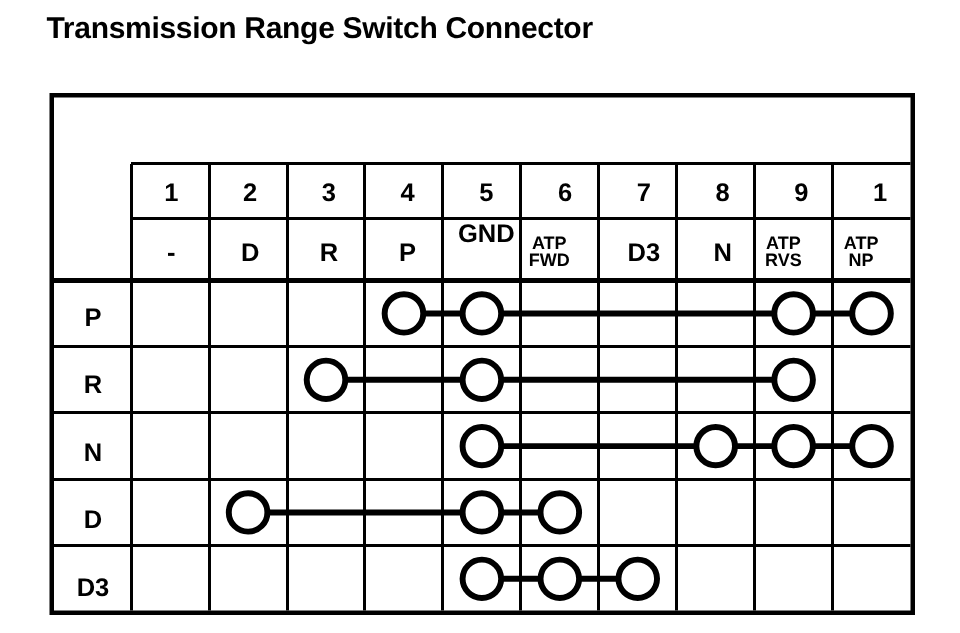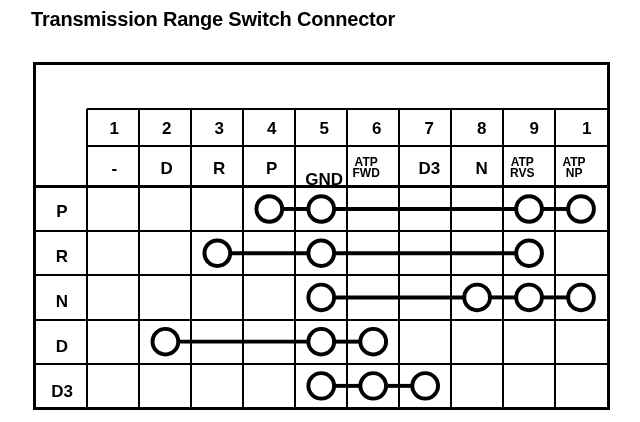--- a/index.html
+++ b/index.html
@@ -147,21 +147,21 @@
       <div class="celltext num-cell" style="left: 262px; top: 45px; width: 52.5px; height: 37px;">5</div>
       <div class="celltext num-cell" style="left: 314.5px; top: 45px; width: 52.5px; height: 37px;">6</div>
       <div class="celltext num-cell" style="left: 367px; top: 45px; width: 52.5px; height: 37px;">7</div>
       <div class="celltext num-cell" style="left: 419.5px; top: 45px; width: 52.5px; height: 37px;">8</div>
       <div class="celltext num-cell" style="left: 472px; top: 45px; width: 52.5px; height: 37px;">9</div>
       <div class="celltext num-cell" style="left: 524.5px; top: 45px; width: 52.5px; height: 37px;">1</div>
       <div class="celltext sig-cell" style="left: 52px; top: 82px; width: 52.5px; height: 42px;">-</div>
       <div class="celltext sig-cell" style="left: 104.5px; top: 82px; width: 52.5px; height: 42px;">D</div>
       <div class="celltext sig-cell" style="left: 157px; top: 82px; width: 52.5px; height: 42px;">R</div>
       <div class="celltext sig-cell" style="left: 209.5px; top: 82px; width: 52.5px; height: 42px;">P</div>
-      <div class="celltext sig-cell" style="left: 262px; top: 93px; width: 52.5px; height: 42px;">GND</div>
+      <div class="celltext sig-cell" style="left: 262px; top: 69px; width: 52.5px; height: 42px;">GND</div>
       <div class="celltext sig-cell two-line" style="left: 314.5px; top: 82px; width: 52.5px; height: 42px; justify-content: flex-start; padding-left: 2px; box-sizing: border-box;">ATP
 FWD</div>
       <div class="celltext sig-cell" style="left: 367px; top: 82px; width: 52.5px; height: 42px;">D3</div>
       <div class="celltext sig-cell" style="left: 419.5px; top: 82px; width: 52.5px; height: 42px;">N</div>
       <div class="celltext sig-cell two-line" style="left: 472px; top: 82px; width: 52.5px; height: 42px; justify-content: flex-start; padding-left: 2px; box-sizing: border-box;">ATP
 RVS</div>
       <div class="celltext sig-cell two-line" style="left: 524.5px; top: 82px; width: 52.5px; height: 42px; justify-content: flex-start; padding-left: 2px; box-sizing: border-box;">ATP
 NP</div>
       <div class="celltext row-label" style="left: 0px; top: 124px; width: 52px; height: 45px;">P</div>
       <div class="celltext row-label" style="left: 0px; top: 169px; width: 52px; height: 45px;">R</div>

